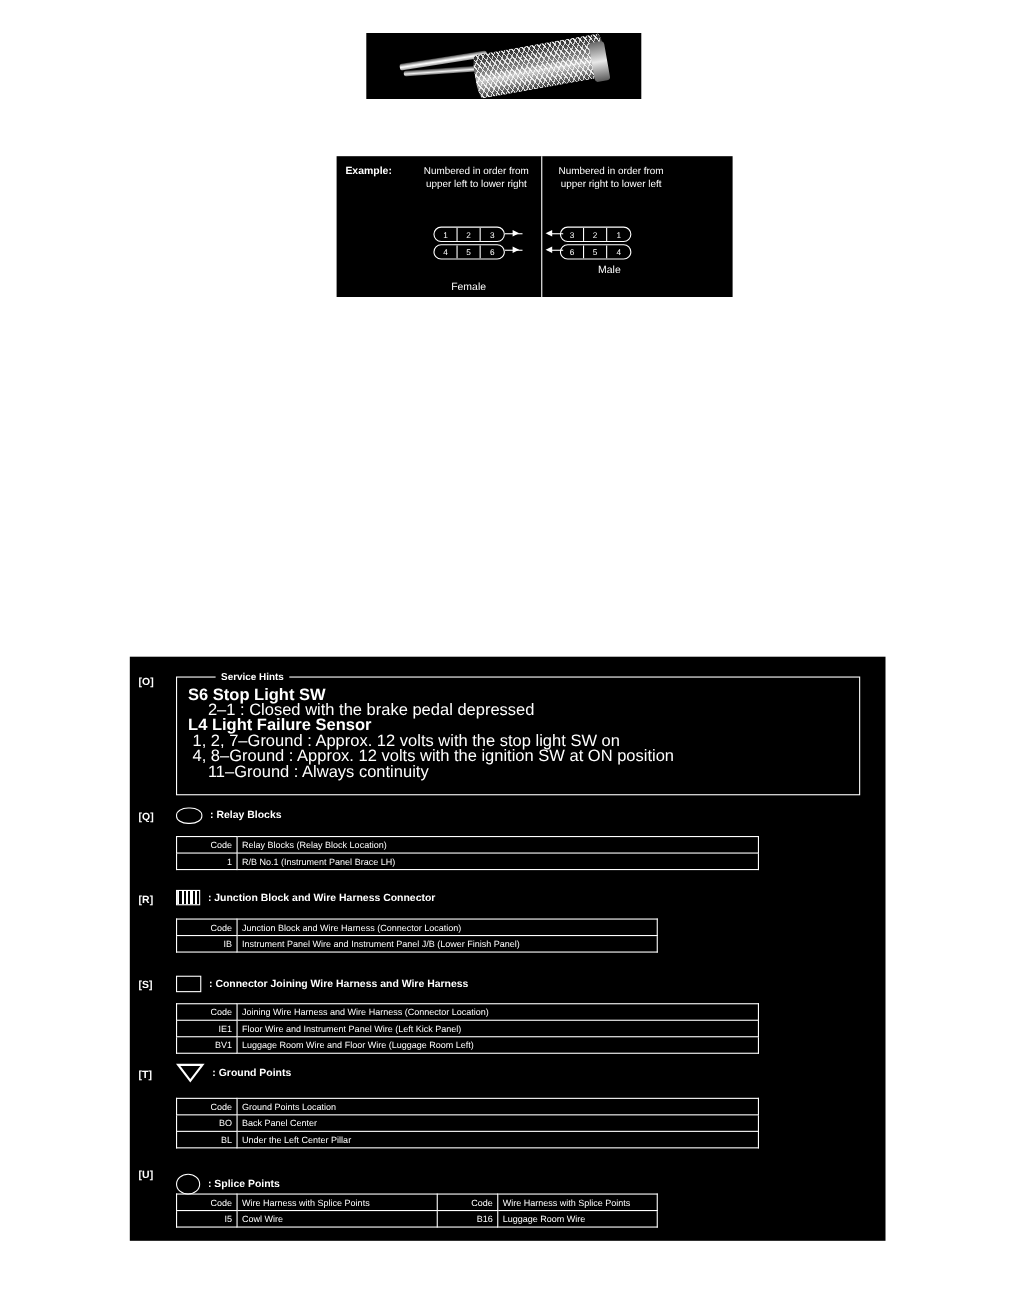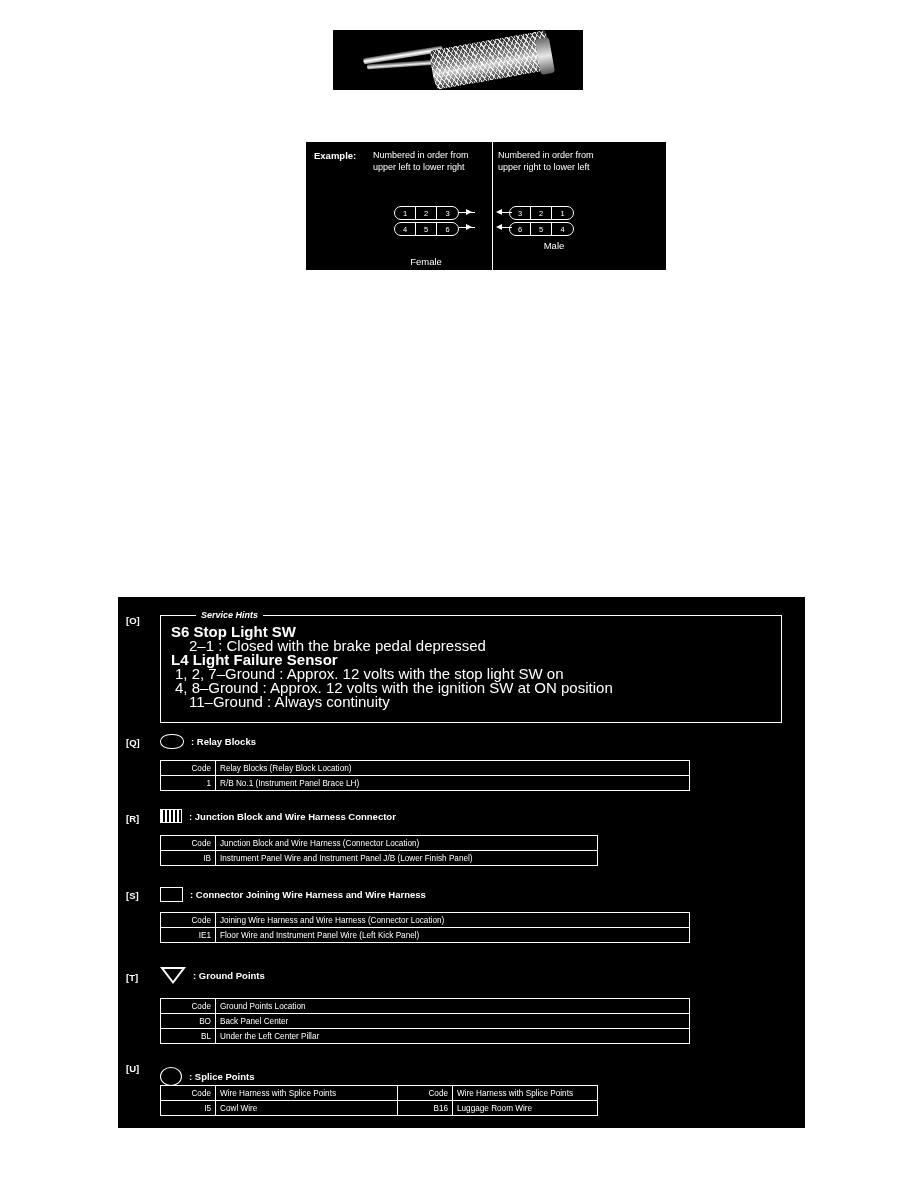--- a/index.html
+++ b/index.html
@@ -86,20 +86,21 @@
     font-size: 9.5px;
     font-weight: bold;
     color: #ffffff;
   }
   .ex-col-text {
     position: absolute;
     font-size: 9px;
     line-height: 11.5px;
     color: #ffffff;
     font-weight: normal;
+    text-align: center;
   }
   .ex-col-text.left { left: 67px; top: 8px; width: 120px; }
   .ex-col-text.right { left: 192px; top: 8px; width: 115px; }
 
   .divider-v {
     position: absolute;
     left: 186px;
     top: 0px;
     width: 1px;
     height: 128px;
@@ -180,21 +181,20 @@
   }
   .hints-title {
     position: absolute;
     left: 78px;
     top: 13px;
     background: #000000;
     padding: 0 5px;
     font-size: 9px;
     font-weight: bold;
     color: #ffffff;
-    font-style: italic;
   }
   .hints-body {
     position: absolute;
     left: 53px;
     top: 28px;
     width: 600px;
     font-size: 15px;
     line-height: 14px;
     color: #ffffff;
   }
@@ -384,20 +384,24 @@
   <table class="tbl" style="left:42px; top:315px; width:530px;">
     <tbody>
         <tr>
       <td class="code" style="width:46px;">Code</td>
       <td>Joining Wire Harness and Wire Harness (Connector Location)</td>
     </tr>
     <tr>
       <td class="code">IE1</td>
       <td>Floor Wire and Instrument Panel Wire (Left Kick Panel)</td>
     </tr>
+    <tr>
+      <td class="code">BV1</td>
+      <td>Luggage Room Wire and Floor Wire (Luggage Room Left)</td>
+    </tr>
   </tbody>
     </table>
 
   <div class="sec-tag" style="left:8px; top:375px;">[T]</div>
   <div class="sec-head" style="left:42px; top:370px;">
     <span class="sym sym-tri"></span>
     <span>: Ground Points</span>
   </div>
   <table class="tbl" style="left:42px; top:401px; width:530px;">
     <tbody>

